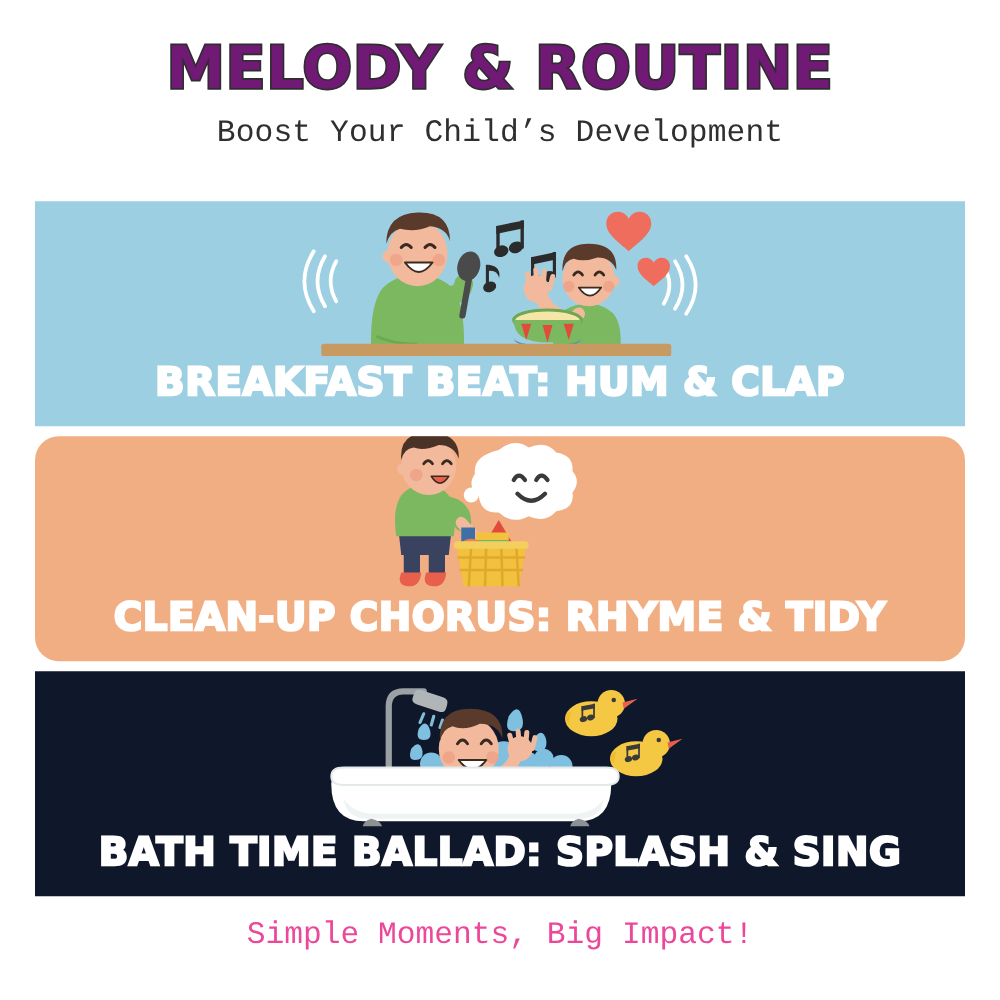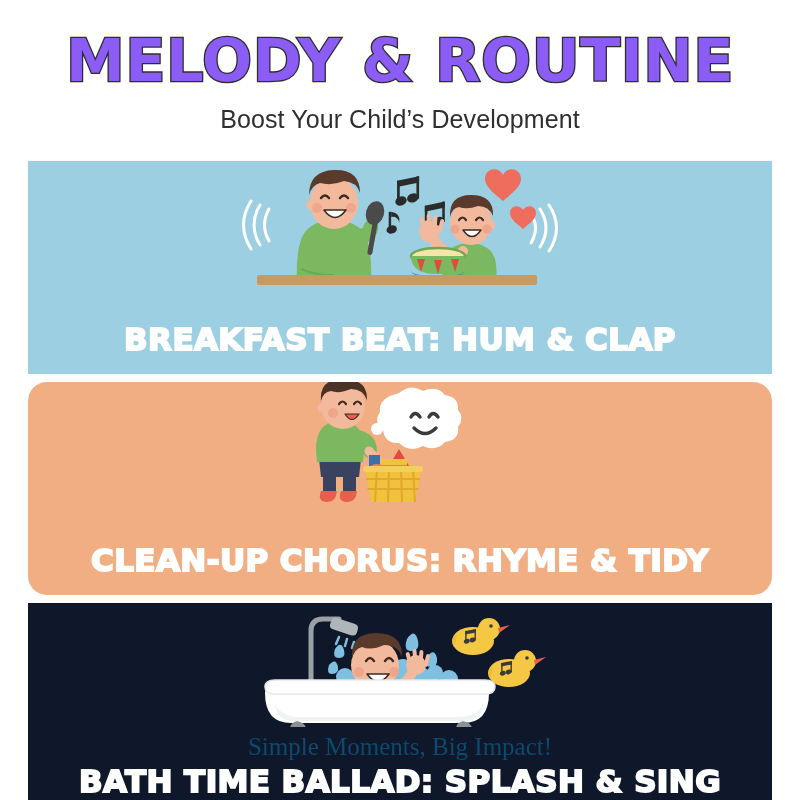--- a/index.html
+++ b/index.html
@@ -10,44 +10,44 @@
     position:relative;
     overflow:hidden;
   }
 
   
   #header { width:800px; padding-top:30px; text-align:center; }
 
   #main-title {
     font-family:"DejaVu Sans", sans-serif;
     font-weight:bold;
-    font-size:59px;
+    font-size:47px;
     letter-spacing:0.5px;
-    color:#8b5cf6;
+    color:#701a75;
     line-height:1.05;
     -webkit-text-stroke:2.6px #2e2e2e;
     paint-order:stroke fill;
   }
 
   #subtitle {
-    font-family:Liberation Sans, sans-serif;
+    font-family:Liberation Mono, monospace;
     font-weight:400;
     font-size:25px;
     color:#2f2f2f;
     margin-top:13px;
     letter-spacing:0.1px;
   }
 
   
   #banners { position:absolute; left:28px; top:161px; width:744px; }
 
   .banner {
     position:relative;
     width:744px;
-    height:213px;
+    height:180px;
     margin-bottom:8px;
     overflow:hidden;
   }
   .banner:last-child { margin-bottom:0; }
 
   .banner-art {
     position:absolute;
     left:0; right:0;
     top:4px;
     height:120px;
@@ -70,23 +70,23 @@
     paint-order:stroke fill;
     white-space:nowrap;
   }
 
   
   #footer {
     position:absolute;
     left:0; right:0;
     top:733px;
     text-align:center;
-    font-family:Liberation Serif, serif;
+    font-family:Liberation Mono, monospace;
     font-size:25px;
-    color:#0c4a6e;
+    color:#ec4899;
   }
 
   svg { display:block; }
 </style>
 </head>
 <body>
 
 <div id="header">
   <div id="main-title">MELODY &amp; ROUTINE</div>
   <div id="subtitle">Boost Your Child’s Development</div>

